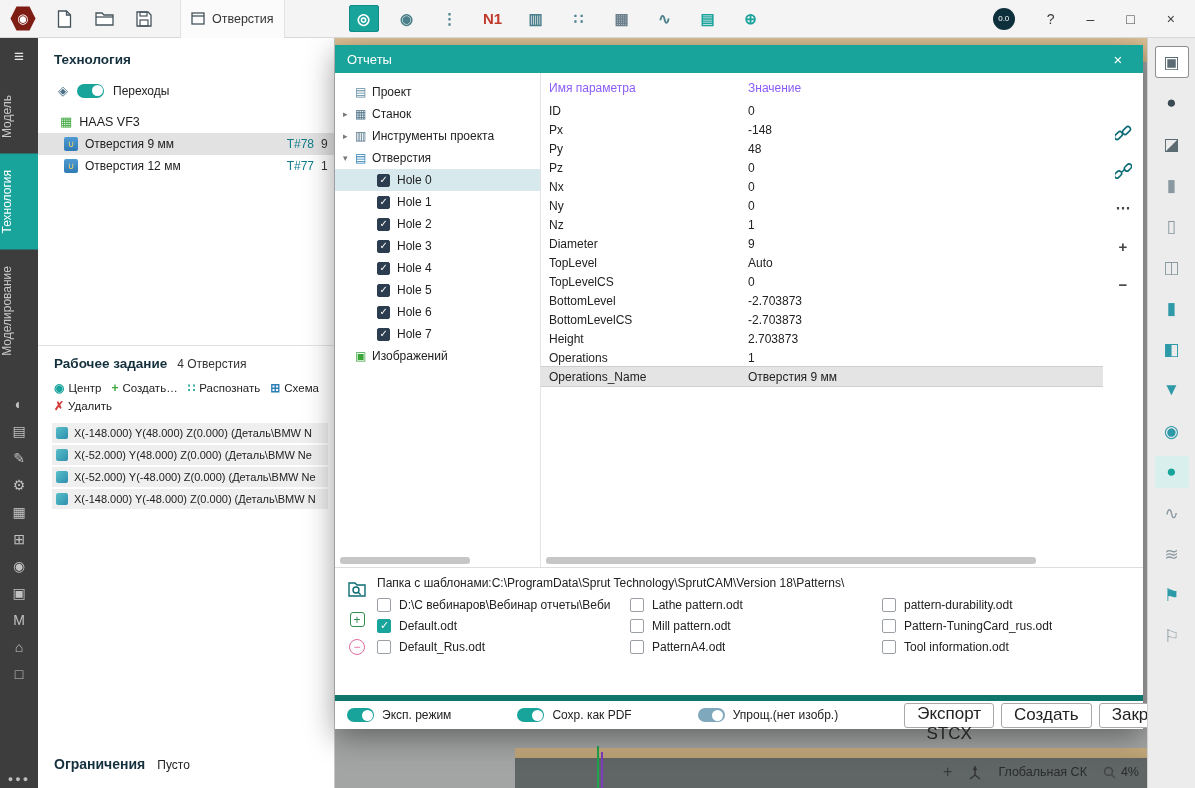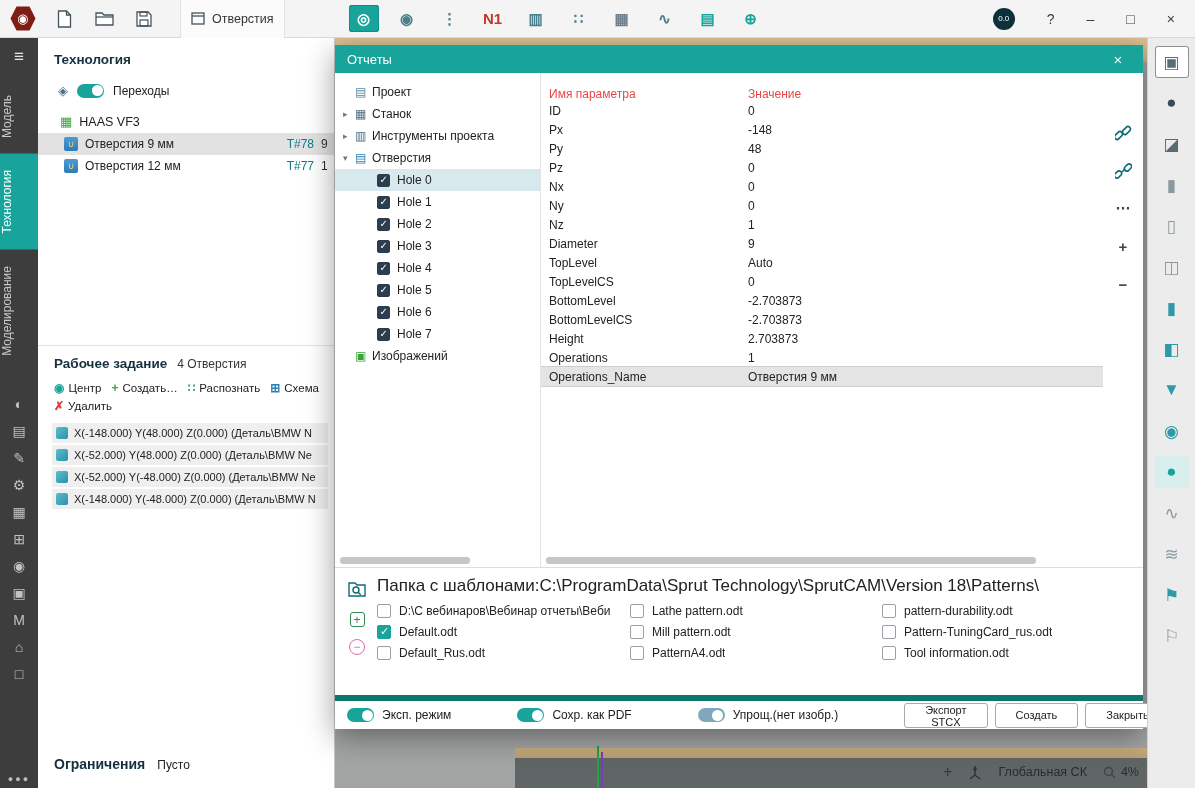--- a/index.html
+++ b/index.html
@@ -98,48 +98,48 @@
   .cb{display:none;width:13px;height:13px;border:1px solid #43576b;border-radius:2px;margin-right:7px;position:relative;flex:none;}
   .cb.show{display:inline-block;}
   .cb.checked{background:#2b3d4f;border-color:#2b3d4f;}
   .cb.checked::after{content:"✓";position:absolute;left:1.5px;top:-1px;color:#fff;font-size:10px;}
   .t-icon{width:17px;font-size:12px;flex:none;}
   .t-icon:empty{display:none;}
   .t-label{white-space:nowrap;}
   .hscroll{margin-top:auto;height:13px;display:flex;align-items:center;padding:0 5px;flex:none;}
   .hthumb{height:7px;background:#c6c6c6;border-radius:3px;cursor:pointer;}
   .dlg-params{flex:1;display:flex;flex-direction:column;padding-top:8px;overflow:hidden;}
-  .p-head{display:flex;height:20px;align-items:flex-end;color:#ef4444;flex:none;}
+  .p-head{display:flex;height:20px;align-items:flex-start;color:#8b5cf6;flex:none;}
   .p-row{display:flex;height:19px;align-items:center;cursor:pointer;flex:none;}
   .p-row.selected{background:#e4e4e4;box-shadow:0 -1px 0 #cfcfcf,0 1px 0 #cfcfcf;}
   .p-name{width:207px;padding-left:8px;white-space:nowrap;overflow:hidden;}
   .p-val{flex:1;white-space:nowrap;}
   .dlg-rail{width:40px;display:flex;flex-direction:column;align-items:center;padding-top:48px;gap:16px;}
   .dr-btn{background:none;border:none;cursor:pointer;display:flex;align-items:center;justify-content:center;width:24px;height:22px;color:#444;font-size:15px;}
   .dr-btn .g{font-weight:bold;}
   .dlg-templates{flex:none;height:128px;border-top:1px solid #ddd;display:flex;padding:6px 4px 4px 6px;}
   .tpl-rail{width:32px;display:flex;flex-direction:column;align-items:center;gap:12px;padding-top:4px;}
   .tpl-plus{width:15px;height:15px;border:1.5px solid #2e8f4e;border-radius:3px;color:#2e8f4e;font-size:12px;line-height:12px;text-align:center;background:none;cursor:pointer;}
   .tpl-minus{width:16px;height:16px;border:1.5px solid #e06c9f;border-radius:50%;color:#e06c9f;font-size:12px;line-height:12px;text-align:center;background:none;cursor:pointer;}
   .tpl-content{flex:1;padding-left:4px;}
-  .tpl-path{font-size:17px;color:#222;padding:2px 0 8px;}
+  .tpl-path{font-size:12px;color:#222;padding:2px 0 8px;}
   .tpl-grid{display:flex;}
   .tpl-col{display:flex;flex-direction:column;gap:7px;}
   .tpl-col:nth-child(1){width:253px;}
   .tpl-col:nth-child(2){width:252px;}
   .tpl-col:nth-child(3){width:250px;}
   .tpl-item{display:flex;align-items:center;gap:8px;cursor:pointer;}
   .cb2{width:14px;height:14px;border:1.5px solid #9aa0a6;border-radius:2px;position:relative;flex:none;background:#fff;}
   .cb2.checked{background:#18a39b;border-color:#18a39b;}
   .cb2.checked::after{content:"✓";position:absolute;left:2px;top:-1px;color:#fff;font-size:11px;}
   .tpl-label{font-size:12px;white-space:nowrap;overflow:hidden;max-width:220px;}
   .dlg-footer{flex:1;border-top:6px solid #0f766e;display:flex;align-items:center;padding:0 12px;gap:66px;}
   .ft-toggle{display:flex;align-items:center;gap:8px;cursor:pointer;flex:none;}
   .ft-buttons{margin-left:auto;display:flex;gap:7px;}
-  .btn{height:25px;background:#fff;border:1px solid #a9a9a9;border-radius:3px;padding:0 20px;font-size:11px;color:#222;cursor:pointer;}
+  .btn{height:25px;background:#fff;border:1px solid #a9a9a9;border-radius:3px;padding:0 12px;font-size:17px;color:#222;cursor:pointer;}
 </style>
 </head>
 <body>
 
 <div class="viewport">
   <div class="vp-tan"></div>
   <div class="vp-part"></div>
   <div class="vp-bottom"></div>
   <div class="vp-ax-g"></div>
   <div class="vp-ax-p"></div>

